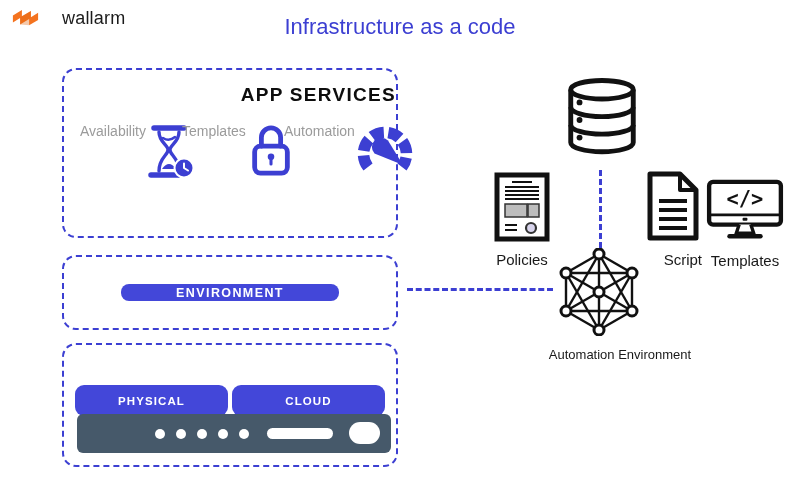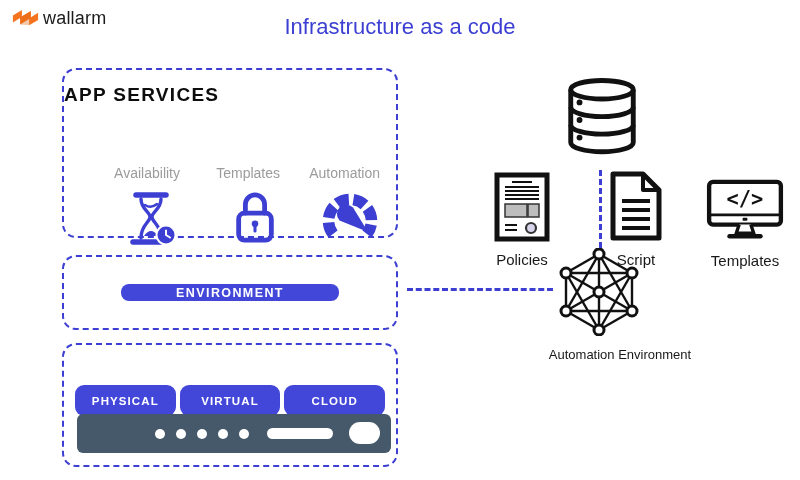--- a/index.html
+++ b/index.html
@@ -1,37 +1,37 @@
 <!DOCTYPE html>
 <html style="--accent: #3c3fd2; --button: #4347d9; --server: #46596a; --muted: #9b9b9b; --logo_orange: #f4731f; --ink: #141414;"><head>
 <meta charset="utf-8">
 <style>
   html,body{margin:0;padding:0;background:#fff;}
   .stage{
     position:relative;width:800px;height:480px;background:#ffffff;
     font-family:"Liberation Sans",sans-serif;overflow:hidden;
   }
   
-  .logo{position:absolute;left:12px;top:8px;display:flex;align-items:center;gap:4px;}
+  .logo{position:absolute;left:12px;top:8px;display:flex;align-items:center;gap:23px;}
   .logo svg{width:27px;height:20px;display:block;}
   .logo-text{font-size:18px;color:#1b1b1b;font-weight:500;letter-spacing:.2px;}
   .title{
     position:absolute;left:200px;top:14px;width:400px;text-align:center;
     font-size:22px;font-weight:400;color:var(--accent,#3c3fd2);
   }
   
   .dashed-box{
     position:absolute;left:62px;width:336px;box-sizing:border-box;
     border:2px dashed var(--accent,#3c3fd2);border-radius:14px;background:#fff;
   }
   #app-box{top:68px;height:170px;}
-  .app-title{text-align:left;margin-top:14px;font-size:19px;font-weight:800;
+  .app-title{text-align:right;margin-top:14px;font-size:19px;font-weight:800;
     letter-spacing:1.3px;color:#0d0d0d;}
   .services-row{display:flex;justify-content:space-between;padding:0 16px;margin-top:17px;}
-  .service{display:flex;flex-direction:column;align-items:flex-end;width:102px;margin-top:42px;}
+  .service{display:flex;align-items:flex-start;width:102px;}
   .service-label{color:var(--muted,#9b9b9b);font-size:14px;margin-bottom:9px;}
   .service-icon svg{display:block;}
   
   #env-box{top:255px;height:75px;display:flex;align-items:center;justify-content:center;}
   .env-button{
     width:218px;height:17px;background:var(--button,#4347d9);color:#fff;border:none;
     border-radius:8px;font-family:inherit;font-size:12.5px;font-weight:600;
     letter-spacing:1.4px;cursor:pointer;
   }
   
@@ -48,21 +48,21 @@
   .server-slot{position:absolute;left:190px;top:14px;width:66px;height:11px;border-radius:6px;background:#fff;}
   .server-power{position:absolute;left:272px;top:8px;width:31px;height:22px;border-radius:11px;background:#fff;}
   
   .db-icon{position:absolute;left:564px;top:78px;}
   .v-connector{position:absolute;left:599px;top:170px;height:78px;width:0;
     border-left:3px dashed var(--accent,#3c3fd2);}
   .h-connector{position:absolute;left:407px;top:288px;width:146px;height:0;
     border-top:3px dashed var(--accent,#3c3fd2);}
   .artifact{position:absolute;display:flex;flex-direction:column;align-items:center;}
   #artifact-policies{left:486px;top:172px;width:72px;}
-  #artifact-script{left:600px;top:170px;width:72px;}
+  #artifact-script{left:630px;top:170px;width:72px;align-items:flex-end;}
   #artifact-templates{left:700px;top:179px;width:90px;}
   .artifact-label{margin-top:5px;font-size:15px;color:#191919;}
   .network-icon{position:absolute;left:555px;top:248px;}
   .network-label{position:absolute;left:515px;top:347px;width:210px;text-align:center;
     font-size:13px;color:#191919;}
 </style>
 </head>
 <body>
 
 <div class="stage">
@@ -123,21 +123,20 @@
     </div>
   </div>
 
   <div class="dashed-box" id="env-box">
     <button class="env-button">ENVIRONMENT</button>
   </div>
 
   <div class="dashed-box" id="infra-box">
     <div class="infra-buttons">
       <button class="infra-button">PHYSICAL</button>
-      <button class="infra-button">VIRTUAL</button>
       <button class="infra-button">CLOUD</button>
     </div>
     <div class="server-bar">
       <span class="server-dot" style="left:78px"></span>
       <span class="server-dot" style="left:99px"></span>
       <span class="server-dot" style="left:120px"></span>
       <span class="server-dot" style="left:141px"></span>
       <span class="server-dot" style="left:162px"></span>
       <span class="server-slot"></span>
       <span class="server-power"></span>

